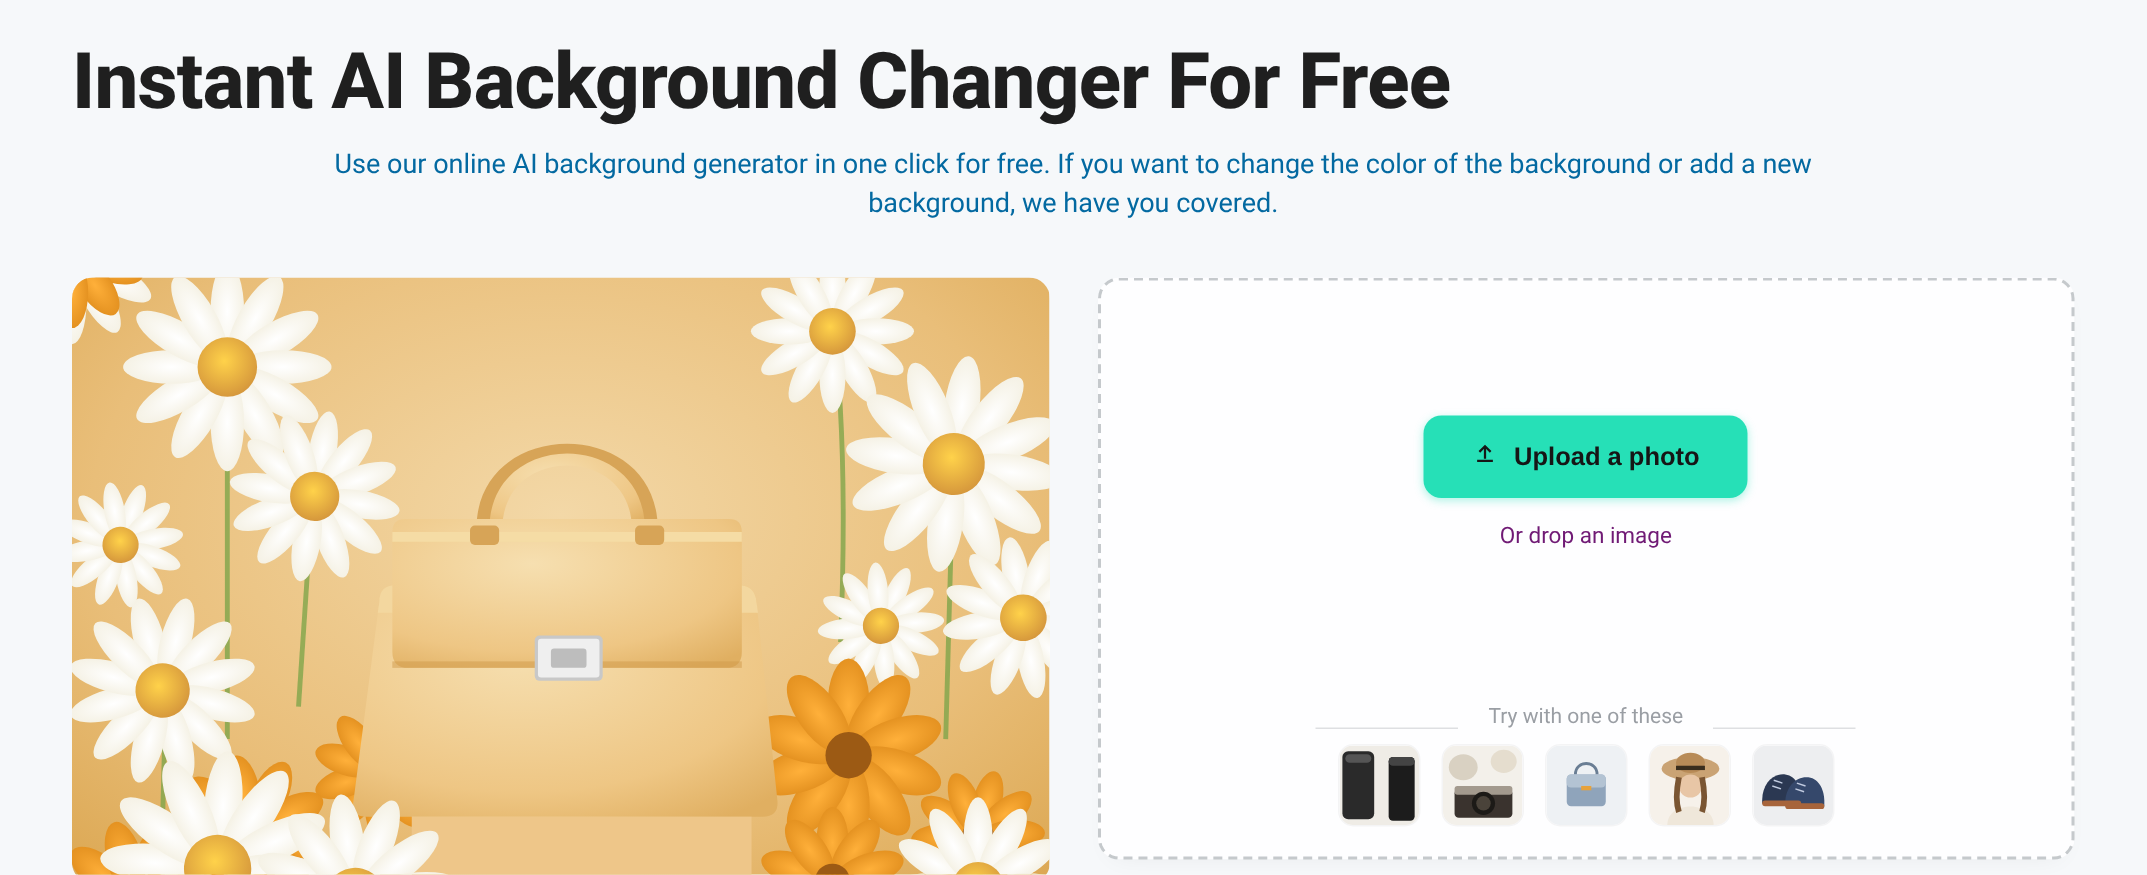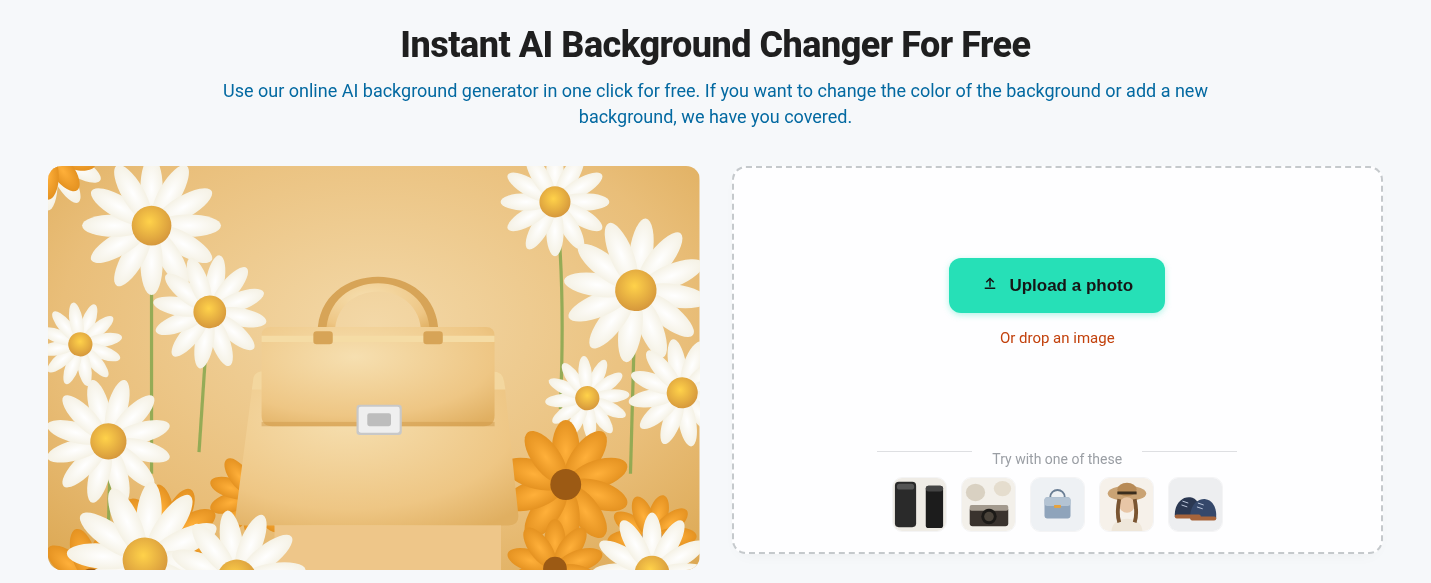--- a/index.html
+++ b/index.html
@@ -8,22 +8,22 @@
     font-family: -apple-system, BlinkMacSystemFont, "Segoe UI", Roboto, Arial, sans-serif;
     background: #f6f8fa;
     color: #222;
   }
   .wrap {
     width: 100%;
     height: 100%;
     padding: 24px 48px 0 48px;
   }
   .title {
-    text-align: center;
-    font-size: 36px;
+    text-align: left;
+    font-size: 52px;
     font-weight: 800;
     color: #1f1f1f;
     letter-spacing: -0.5px;
   }
   .subtitle {
     text-align: center;
     font-size: 18px;
     color: #0369a1;
     max-width: 1000px;
     margin: 12px auto 0 auto;
@@ -71,31 +71,31 @@
     padding: 16px 32px;
     border-radius: 12px;
     border: none;
     cursor: pointer;
     box-shadow: 0 2px 6px rgba(38,224,183,0.35);
   }
   .upload-btn svg { width:18px; height:18px; stroke:#161616; stroke-width:2; fill:none; }
   .drop-or {
     margin-top: 16px;
     font-size: 15px;
-    color: #c2410c;
+    color: #701a75;
   }
   .try-block {
     width: 100%;
     display: flex;
     flex-direction: column;
     align-items: center;
   }
   .try-head {
     display: flex;
-    align-items: flex-start;
+    align-items: flex-end;
     gap: 20px;
     width: 60%;
     margin-bottom: 10px;
   }
   .try-line {
     flex: 1;
     height: 1px;
     background: #dedfe2;
   }
   .try-label {

